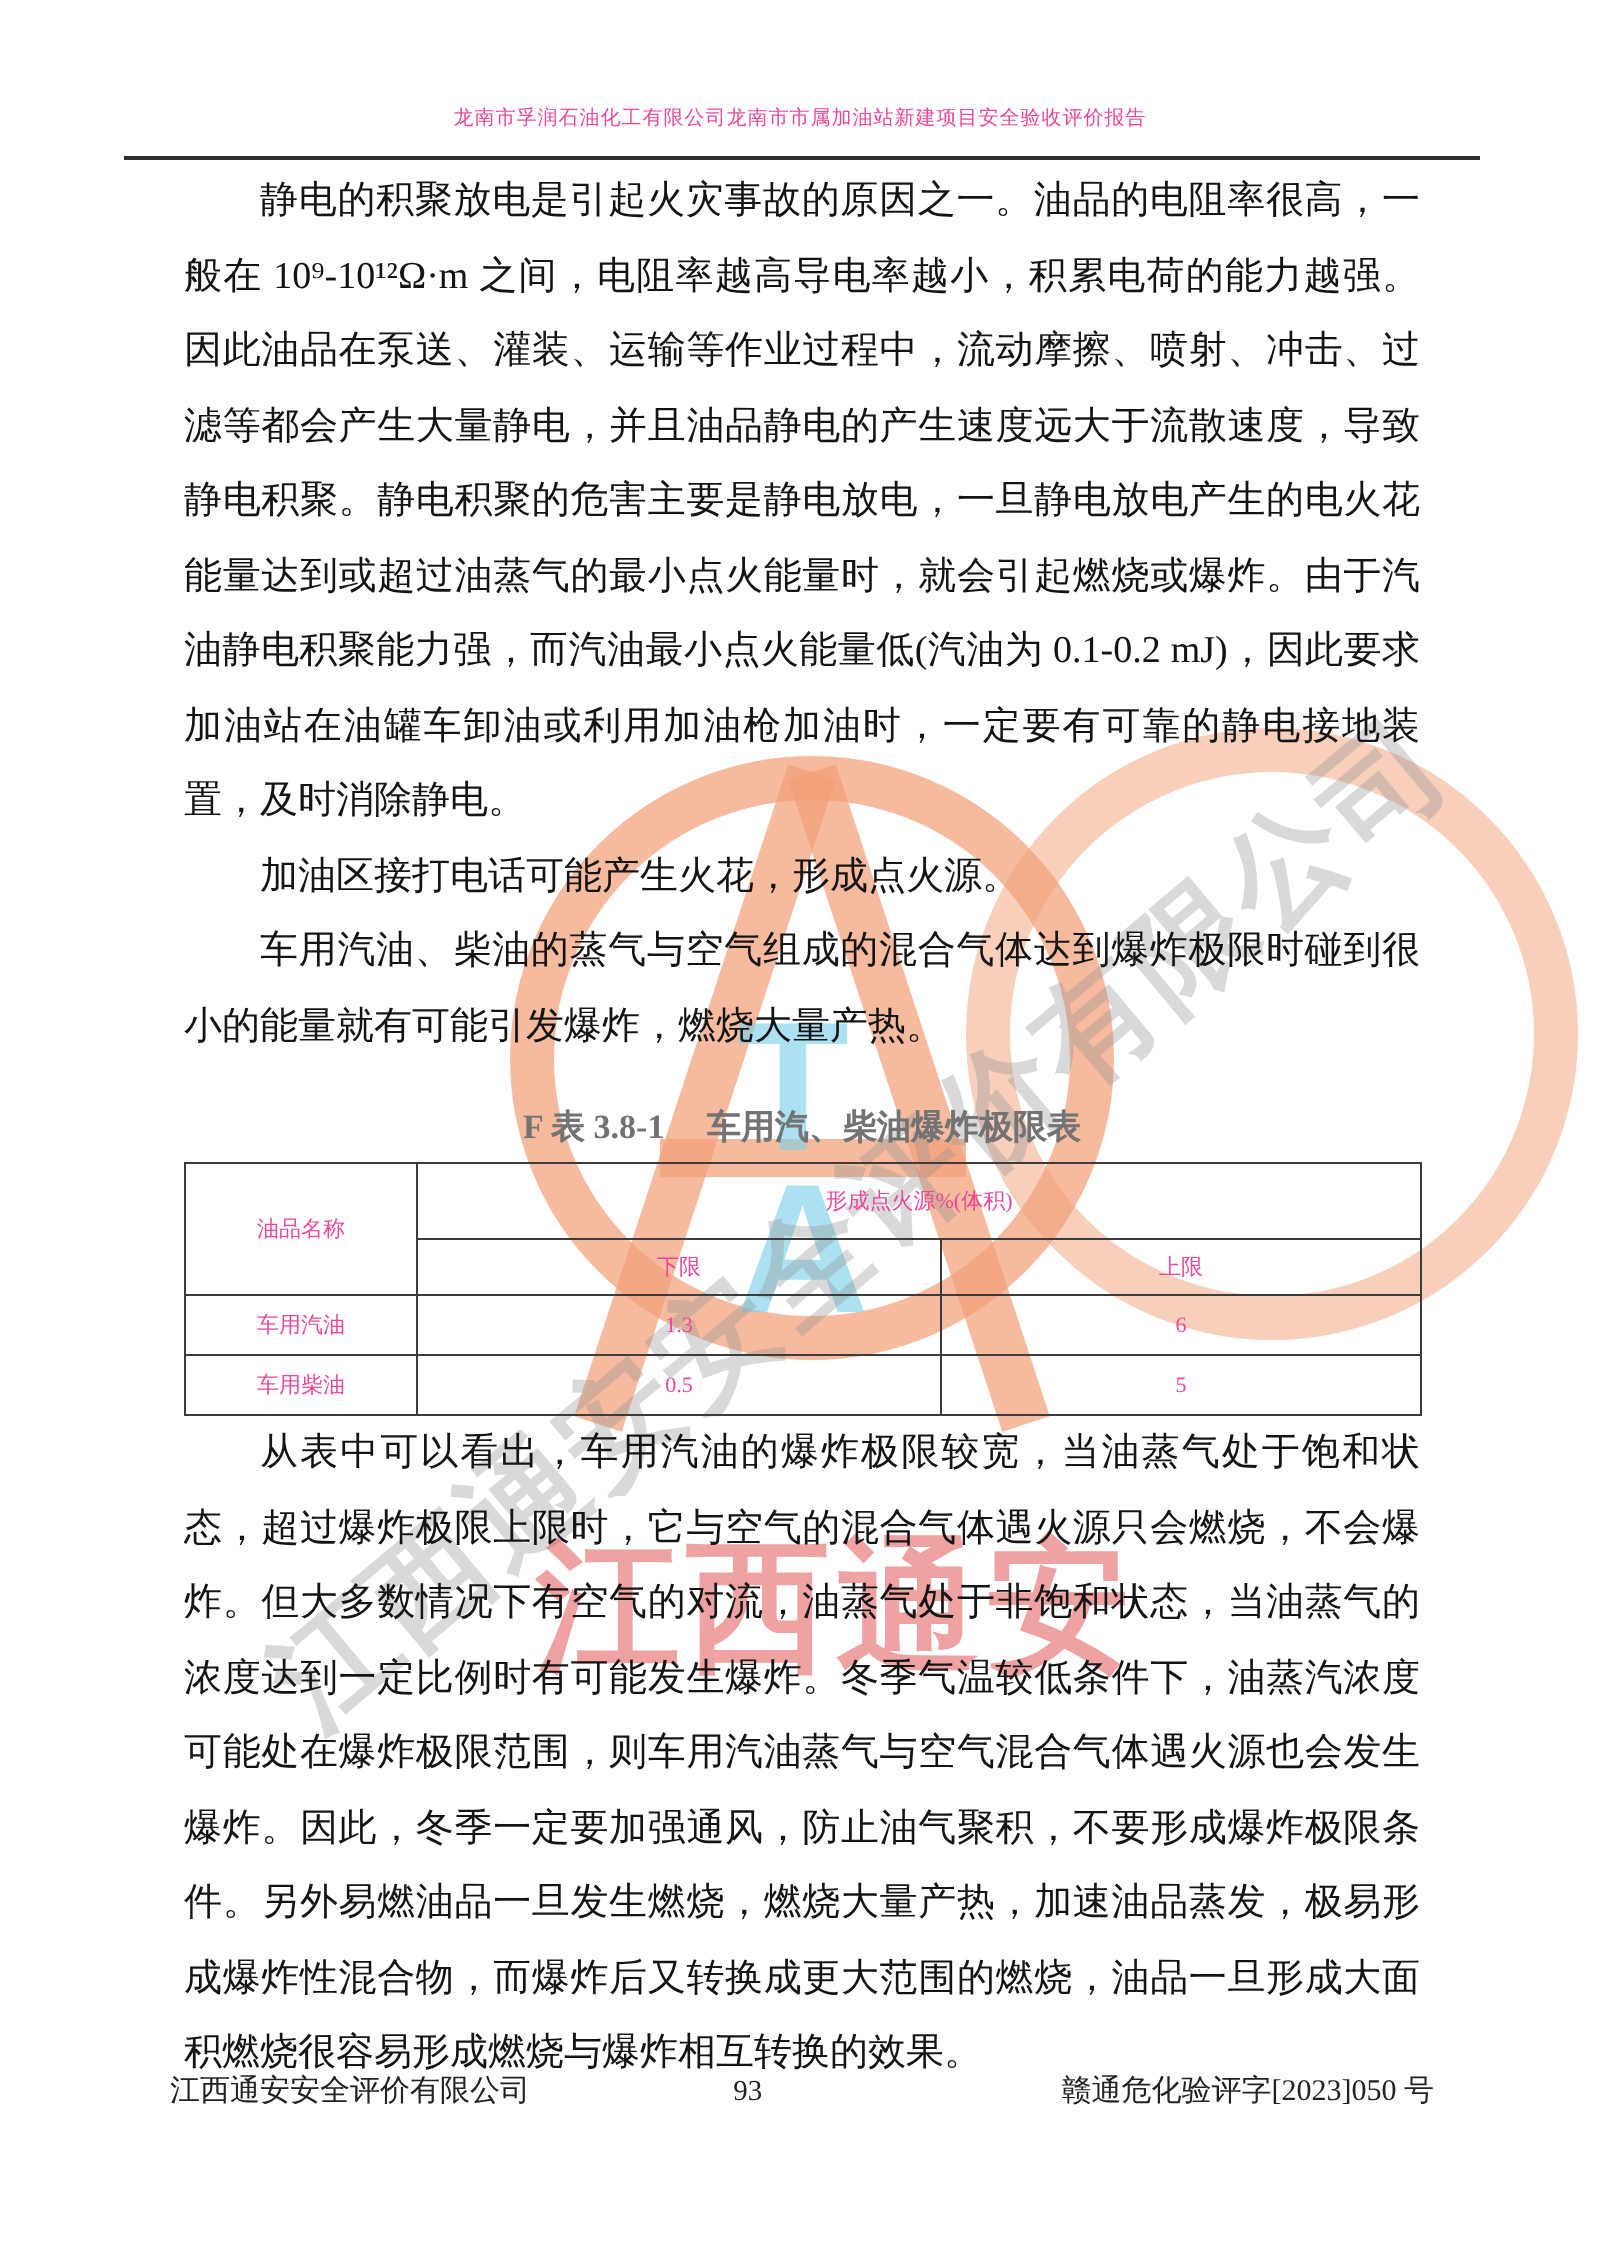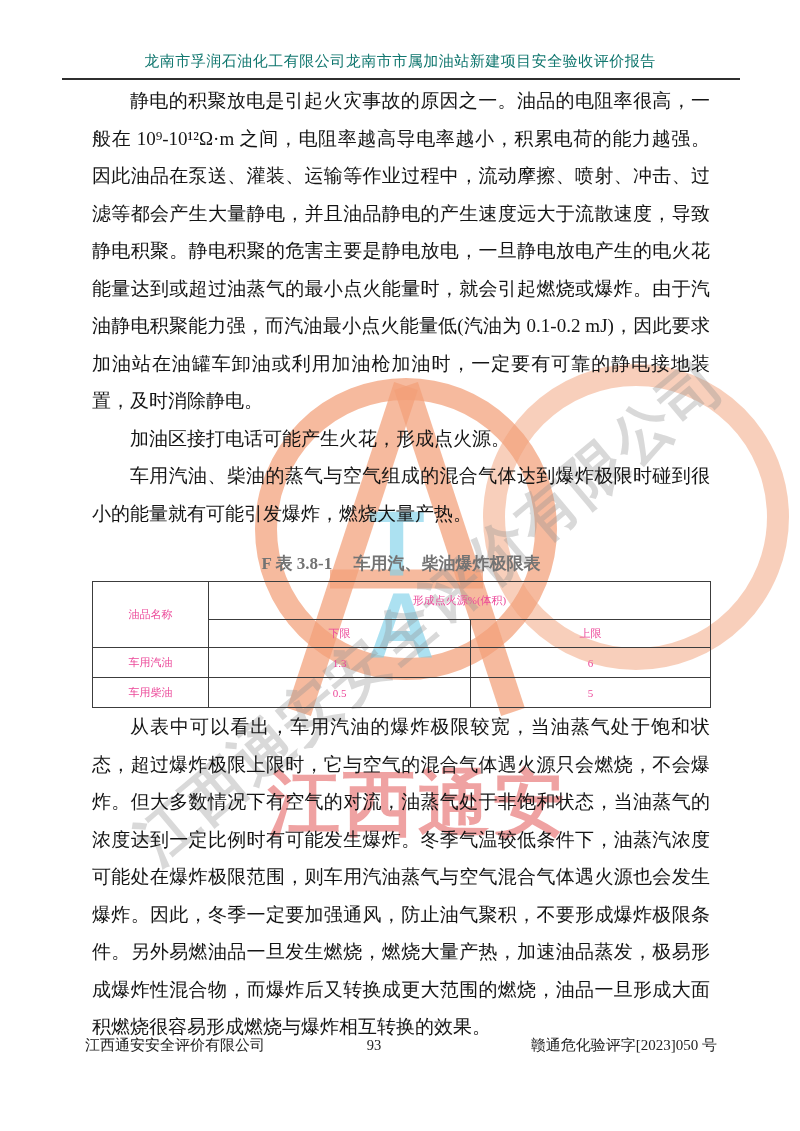--- a/index.html
+++ b/index.html
@@ -25,21 +25,21 @@
   }
   .wm-red {
     position:absolute; left:268px; top:744px;
     font-size:72px; font-weight:bold; letter-spacing:3px; white-space:nowrap;
     font-family:Liberation Sans, sans-serif;
     color:rgba(224,70,70,0.5);
   }
   
   .header-title {
     position:absolute; left:0; right:0; top:52px; z-index:1;
-    text-align:center; font-size:15px; letter-spacing:0.5px; color:#0f766e;
+    text-align:center; font-size:10px; letter-spacing:0.5px; color:#ec4899;
   }
   .header-rule {
     position:absolute; left:62px; right:60px; top:78px; height:2px;
     background:#2f2f2f; z-index:1;
   }
   
   .content { position:absolute; left:92px; top:82px; width:618px; z-index:1; }
   p.body-p {
     margin:0; font-size:19px; line-height:37.5px;
     text-align:justify; text-indent:2em; color:#141414;

